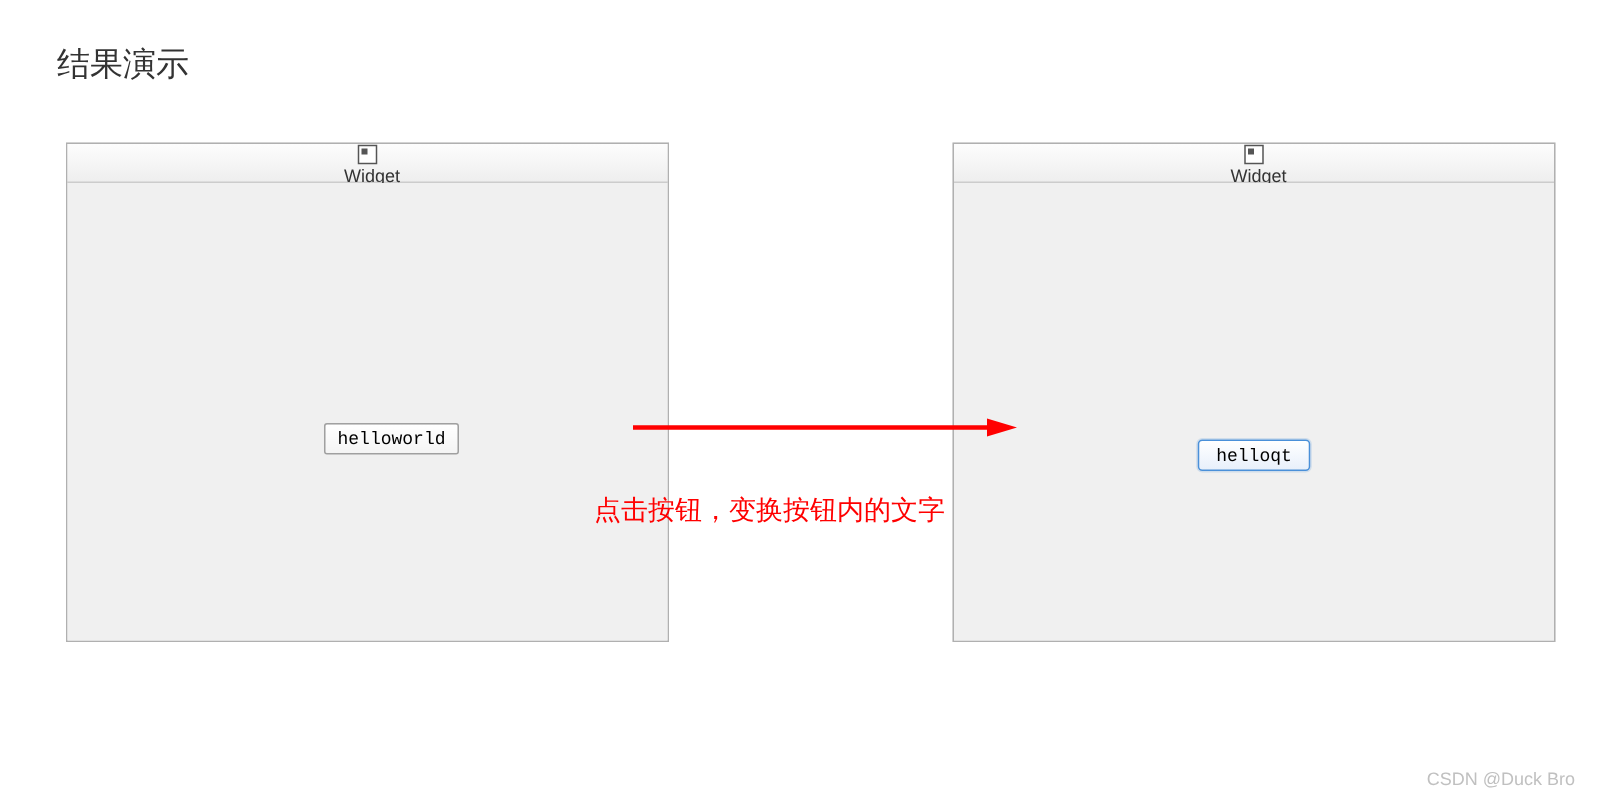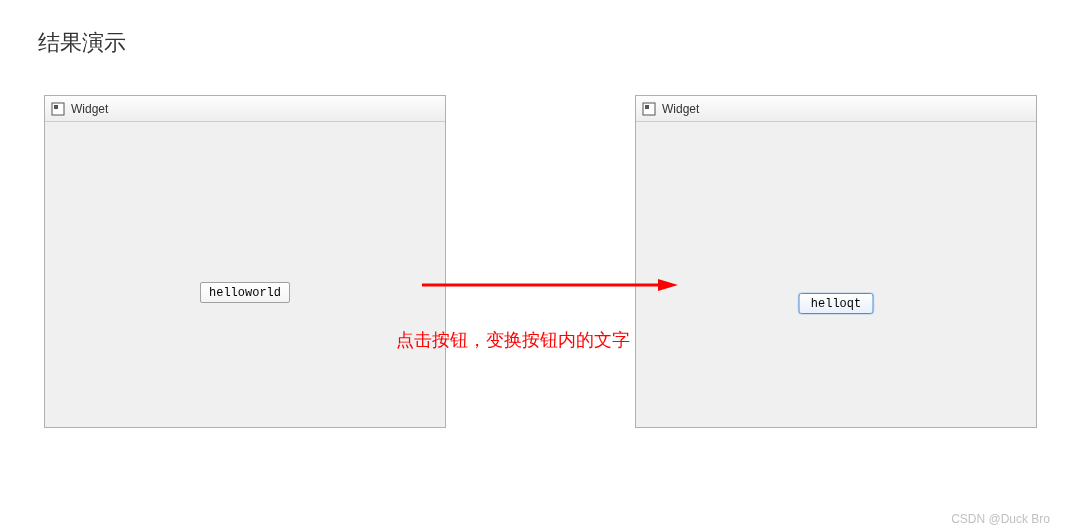--- a/index.html
+++ b/index.html
@@ -39,20 +39,21 @@
       width: 402px;
       height: 333px;
     }
     .titlebar {
       height: 26px;
       background: linear-gradient(to bottom, #fdfdfd, #eeeeee);
       border-bottom: 1px solid #cccccc;
       display: flex;
       align-items: center;
       padding-left: 6px;
+      flex-direction: column;
     }
     .window-icon {
       width: 14px;
       height: 14px;
       margin-right: 6px;
       display: flex;
       align-items: center;
       justify-content: center;
     }
     .window-icon svg {
@@ -81,20 +82,21 @@
       display: flex;
       align-items: center;
       justify-content: center;
       cursor: pointer;
     }
     .qt-button.normal {
       background: linear-gradient(to bottom, #ffffff, #f4f4f4);
       border: 1px solid #a0a0a0;
       border-radius: 2px;
       padding: 0 8px;
+      margin-left: 16px;
     }
     .qt-button.focused {
       background: linear-gradient(to bottom, #ffffff, #e8f0fb);
       border: 1px solid #4a90d9;
       border-radius: 3px;
       padding: 0 0;
       box-shadow: 0 0 0 1px rgba(74, 144, 217, 0.2);
       margin-top: 11px;
     }
     .arrow {

